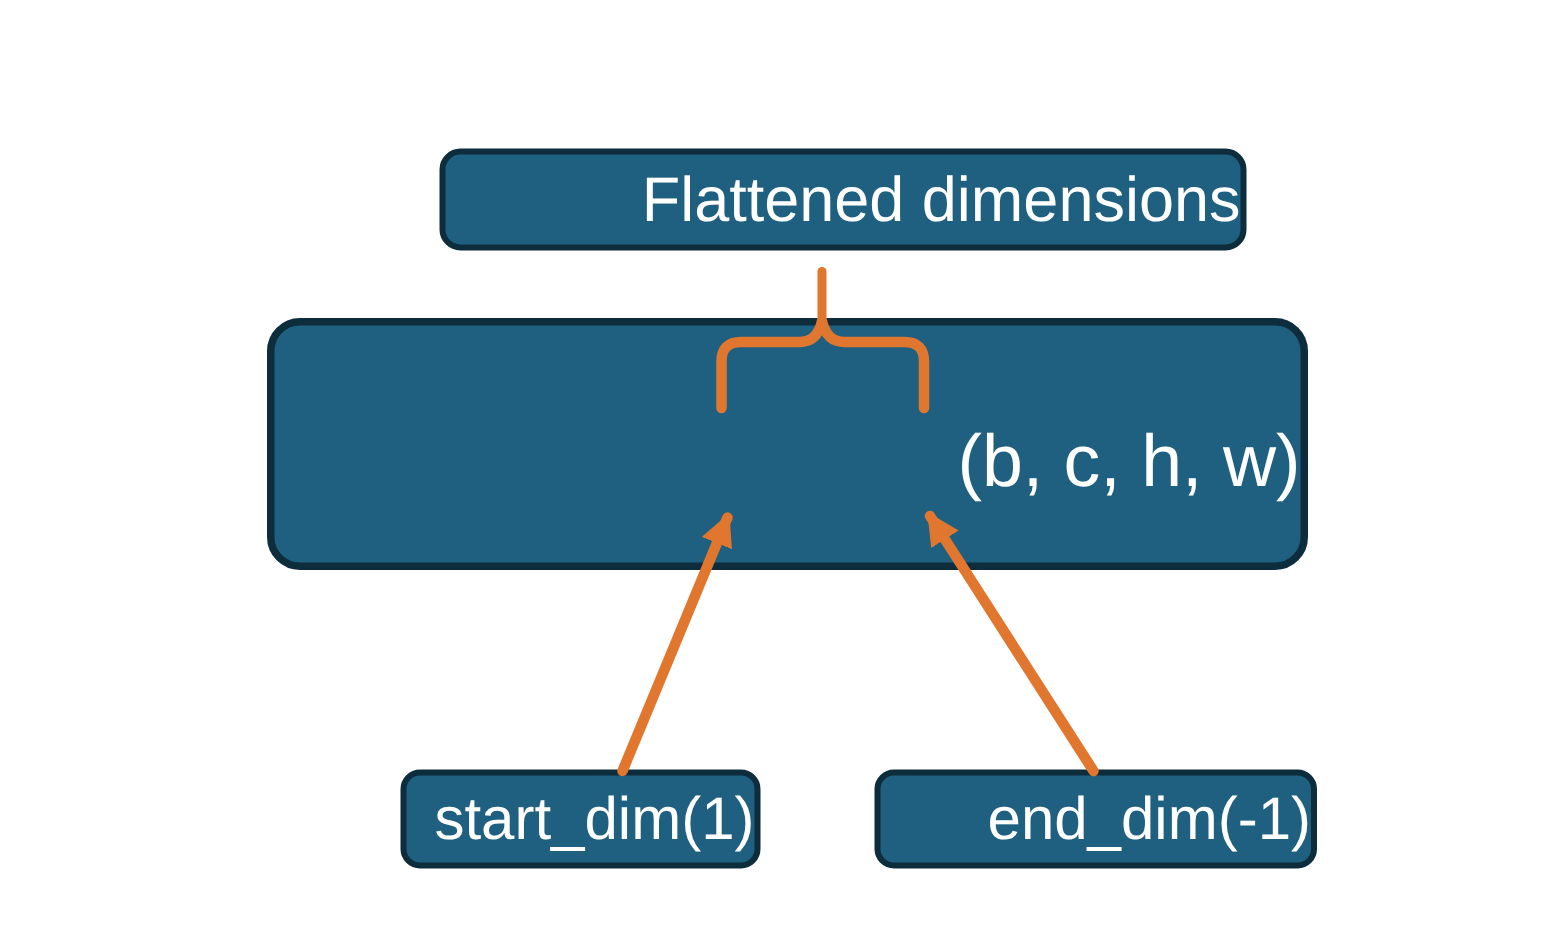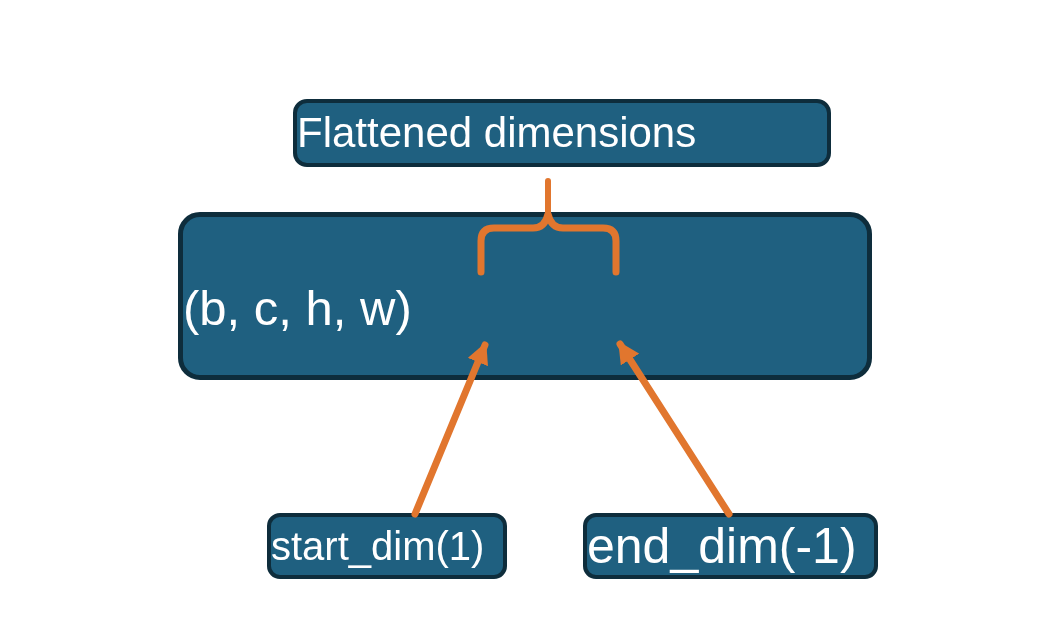--- a/index.html
+++ b/index.html
@@ -16,21 +16,21 @@
     overflow: hidden;
   }
   .node {
     position: absolute;
     box-sizing: border-box;
     background: var(--box-fill, #1f6080);
     border: 4px solid var(--box-border, #0e2d3c);
     color: var(--label-text, #ffffff);
     display: flex;
     align-items: center;
-    justify-content: flex-start;
+    justify-content: flex-end;
     white-space: nowrap;
   }
   #title-box {
     left: 293px; top: 99px;
     width: 538px; height: 68px;
     border-radius: 14px;
     font-size: 42px;
   }
   #tensor-box {
     left: 178px; top: 212px;
@@ -43,21 +43,21 @@
   #start-dim-box {
     left: 267px; top: 513px;
     width: 240px; height: 66px;
     border-radius: 13px;
     font-size: 40px;
   }
   #end-dim-box {
     left: 583px; top: 513px;
     width: 295px; height: 66px;
     border-radius: 13px;
-    font-size: 50px;
+    font-size: 40px;
   }
   svg.overlay {
     position: absolute;
     left: 0; top: 0;
     width: 1038px; height: 632px;
     pointer-events: none;
   }
   .accent-stroke {
     stroke: var(--accent-orange, #e1762e);
     fill: none;

